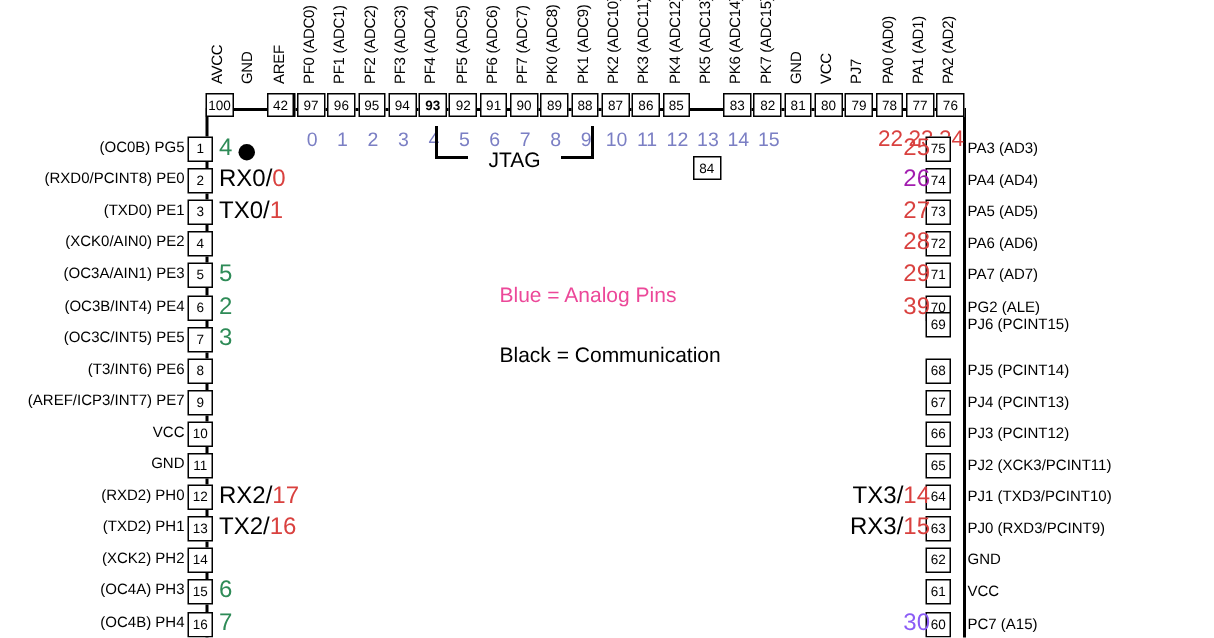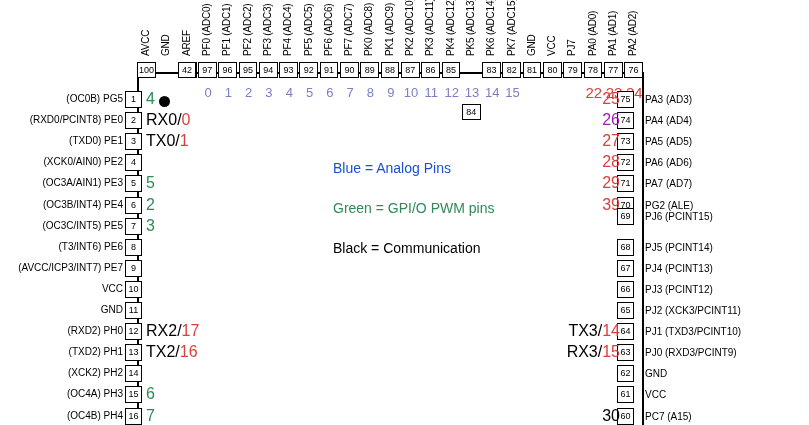--- a/index.html
+++ b/index.html
@@ -206,21 +206,21 @@
     </div>
 
   <div class="top-row" id="top-row">
       <div class="pinbox top-pin" style="left: 0px; width: 18.8px;">100</div>
       <div class="pinbox top-pin" style="left: 20.3px; width: 18.8px; margin-left: 21px;">99</div>
       <div class="pinbox top-pin" style="left: 40.6px; width: 18.8px;">42</div>
       <div class="pinbox top-pin" style="left: 60.9px; width: 18.8px;">97</div>
       <div class="pinbox top-pin" style="left: 81.2px; width: 18.8px;">96</div>
       <div class="pinbox top-pin" style="left: 101.5px; width: 18.8px;">95</div>
       <div class="pinbox top-pin" style="left: 121.8px; width: 18.8px;">94</div>
-      <div class="pinbox top-pin" style="left: 142.1px; width: 18.8px;">93</div>
+      <div class="pinbox top-pin" style="left: 142.1px; width: 18.8px; font-weight: bold;">93</div>
       <div class="pinbox top-pin" style="left: 162.4px; width: 18.8px;">92</div>
       <div class="pinbox top-pin" style="left: 182.7px; width: 18.8px;">91</div>
       <div class="pinbox top-pin" style="left: 203px; width: 18.8px;">90</div>
       <div class="pinbox top-pin" style="left: 223.3px; width: 18.8px;">89</div>
       <div class="pinbox top-pin" style="left: 243.6px; width: 18.8px;">88</div>
       <div class="pinbox top-pin" style="left: 263.9px; width: 18.8px;">87</div>
       <div class="pinbox top-pin" style="left: 284.2px; width: 18.8px;">86</div>
       <div class="pinbox top-pin" style="left: 304.5px; width: 18.8px;">85</div>
       <div class="pinbox top-pin" style="left: 324.8px; width: 18.8px; margin-top: 42px;">84</div>
       <div class="pinbox top-pin" style="left: 345.1px; width: 18.8px;">83</div>
@@ -248,20 +248,27 @@
       <div class="blue-num" style="left: 419.35px; color: rgb(123, 127, 196);">11</div>
       <div class="blue-num" style="left: 439.65px; color: rgb(123, 127, 196);">12</div>
       <div class="blue-num" style="left: 459.95px; color: rgb(123, 127, 196);">13</div>
       <div class="blue-num" style="left: 480.25px; color: rgb(123, 127, 196);">14</div>
       <div class="blue-num" style="left: 500.55px; color: rgb(123, 127, 196);">15</div>
       <div class="topred" style="left: 581.75px; color: rgb(217, 65, 63);">22</div>
       <div class="topred" style="left: 602.05px; color: rgb(217, 65, 63);">23</div>
       <div class="topred" style="left: 622.35px; color: rgb(217, 65, 63);">24</div>
     </div>
 
+  <div class="jtag-bracket">
+    <div class="lv l"></div>
+    <div class="lv r"></div>
+    <div class="lh l"></div>
+    <div class="lh r"></div>
+    <div class="jtag-text">JTAG</div>
+  </div>
 
   <div id="left-col">
       <div class="left-row" style="top: 90px;">
         <div class="left-name">(OC0B) PG5</div>
         <div class="pinbox left-box">1</div>
         <div class="left-val" style="color: rgb(46, 139, 87);">4</div>
       </div>
       <div class="left-row" style="top: 111.1px;">
         <div class="left-name">(RXD0/PCINT8) PE0</div>
         <div class="pinbox left-box">2</div>
@@ -289,21 +296,21 @@
       <div class="left-row" style="top: 216.6px;">
         <div class="left-name">(OC3C/INT5) PE5</div>
         <div class="pinbox left-box">7</div>
         <div class="left-val" style="color: rgb(46, 139, 87);">3</div>
       </div>
       <div class="left-row" style="top: 237.7px;">
         <div class="left-name">(T3/INT6) PE6</div>
         <div class="pinbox left-box">8</div>
       </div>
       <div class="left-row" style="top: 258.8px;">
-        <div class="left-name">(AVCC/ICP3/INT7) PE7</div>
+        <div class="left-name">(AREF/ICP3/INT7) PE7</div>
         <div class="pinbox left-box">9</div>
       </div>
       <div class="left-row" style="top: 279.9px;">
         <div class="left-name">VCC</div>
         <div class="pinbox left-box">10</div>
       </div>
       <div class="left-row" style="top: 301px;">
         <div class="left-name">GND</div>
         <div class="pinbox left-box">11</div>
       </div>
@@ -398,23 +405,22 @@
         <div class="pinbox right-box">62</div>
         <div class="right-name">GND</div>
       </div>
       <div class="right-row" style="top: 385.4px;">
         <div class="pinbox right-box">61</div>
         <div class="right-name">VCC</div>
       </div>
       <div class="right-row" style="top: 406.5px;">
         <div class="pinbox right-box">60</div>
         <div class="right-name">PC7 (A15)</div>
-        <div class="right-val" style="color: #000000;">30</div>
+        <div class="right-val" style="color: #8b5cf6;">30</div>
       </div>
     </div>
 
   <div class="legend" id="legend">
-      <div class="legend-item" style="color: #1d4ed8;">Blue = Analog Pins</div>
-      <div class="legend-item" style="color: rgb(46, 139, 87);">Green = GPI/O PWM pins</div>
+      <div class="legend-item" style="color: #ec4899; margin-top: 28px;">Blue = Analog Pins</div>
       <div class="legend-item" style="color: rgb(0, 0, 0);">Black = Communication</div>
     </div>
 
 </div>
 
 </body></html>

